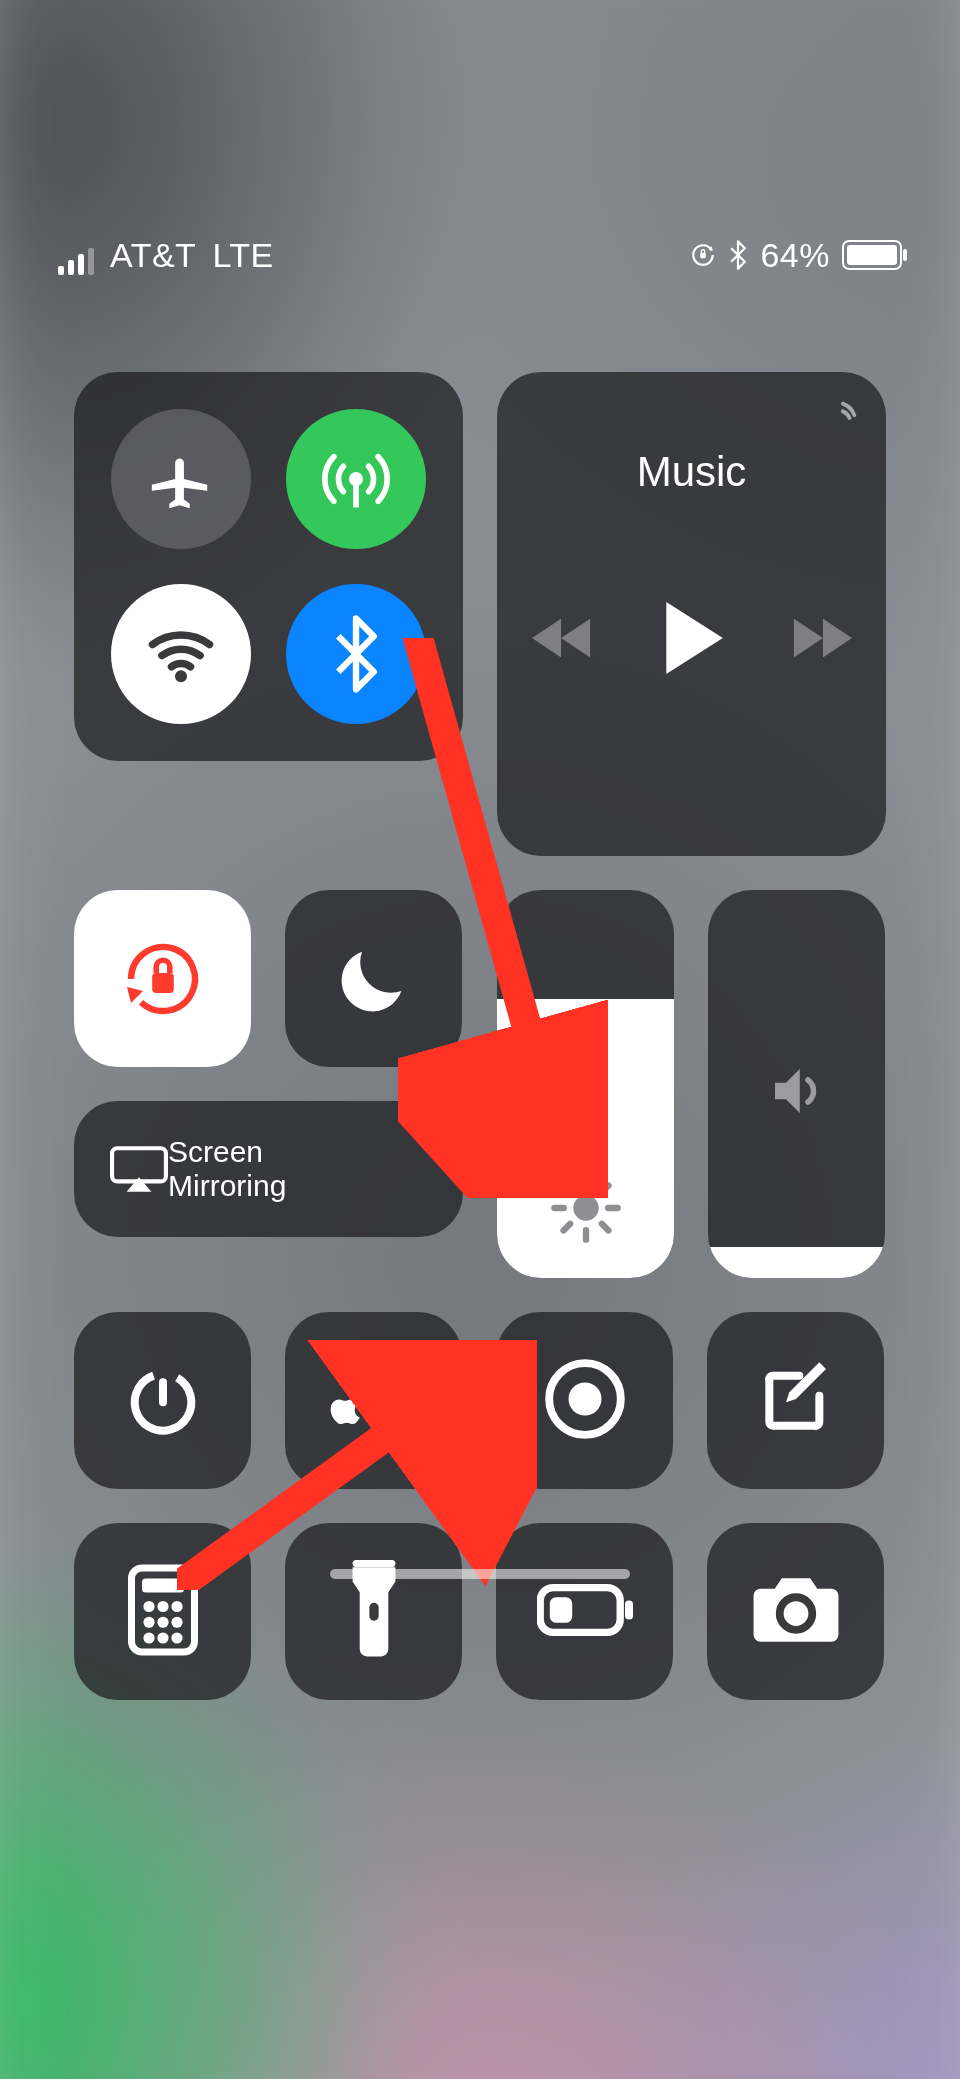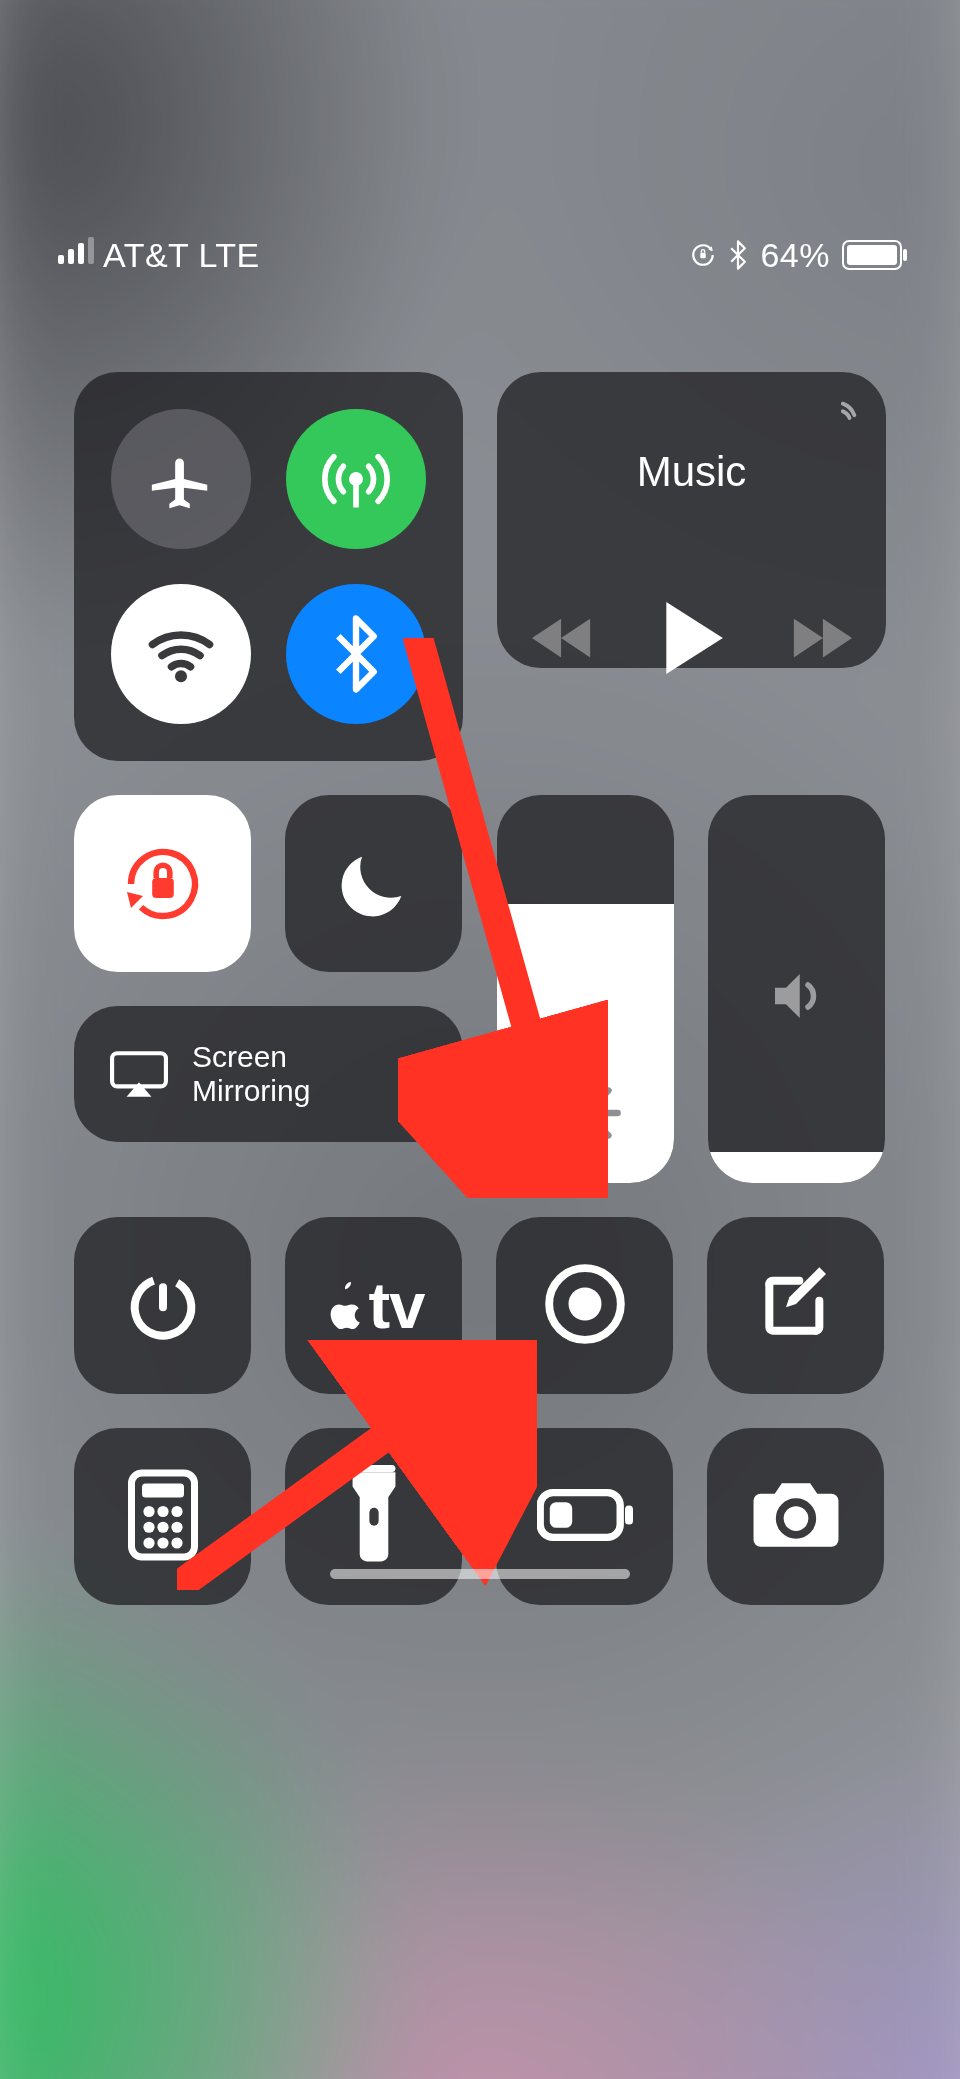--- a/index.html
+++ b/index.html
@@ -45,21 +45,21 @@
   .statusbar{
     position:absolute;
     top:225px;left:0;right:0;
     height:60px;
     display:flex;align-items:center;justify-content:space-between;
     padding:0 58px;
     font-size:34px;
     font-weight:500;
     letter-spacing:0.5px;
   }
-  .sb-left{display:flex;align-items:flex-start;gap:9px;}
+  .sb-left{display:flex;align-items:flex-end;gap:16px;}
   .sb-right{display:flex;align-items:center;gap:12px;}
   .signal-bars{display:flex;align-items:flex-end;gap:4px;height:28px;}
   .signal-bars span{width:6px;background:#fff;border-radius:2px;}
   .signal-bars span:nth-child(1){height:9px;}
   .signal-bars span:nth-child(2){height:15px;}
   .signal-bars span:nth-child(3){height:21px;}
   .signal-bars span:nth-child(4){height:27px;background:rgba(255,255,255,0.35);}
   .batt{display:flex;align-items:center;gap:6px;}
   .batt-body{width:56px;height:26px;border:2.5px solid #fff;border-radius:7px;position:relative;}
   .batt-body::after{content:"";position:absolute;right:-7px;top:7px;width:4px;height:12px;border-radius:2px;background:#fff;}
@@ -93,38 +93,38 @@
   }
   .circle{
     width:140px;height:140px;border-radius:50%;
     display:flex;align-items:center;justify-content:center;
   }
   .c-grey{background:rgba(120,120,128,0.55);}
   .c-green{background:#34c759;}
   .c-white{background:#ffffff;}
   .c-blue{background:#0a84ff;}
 
-  .music-platter{width:389px;height:296px;text-align:center;}
+  .music-platter{width:389px;height:484px;text-align:center;}
   .music-title{
     position:absolute;top:76px;left:0;right:0;
     font-size:42px;font-weight:500;color:#fff;
   }
   .airplay-corner{position:absolute;top:24px;right:24px;opacity:0.55;}
   .music-controls{
     position:absolute;left:0;right:0;top:230px;
     display:flex;align-items:center;justify-content:center;gap:66px;
   }
   .music-controls .dim-ctl{opacity:0.35;}
 
   
   .square{width:177px;height:177px;display:flex;align-items:center;justify-content:center;}
   .square-white{background:#fff;}
   .screen-mirror{
     width:389px;height:136px;
-    display:flex;align-items:center;gap:24px;
+    display:flex;align-items:center;
     padding:5px 36px;
   }
   .screen-mirror .label{font-size:30px;line-height:34px;font-weight:500;}
 
   .slider{
     width:177px;background:var(--tile-bg);border-radius:var(--tile-radius);
     position:relative;overflow:hidden;
   }
   .slider-tall{height:388px;}
   .slider-fill{

